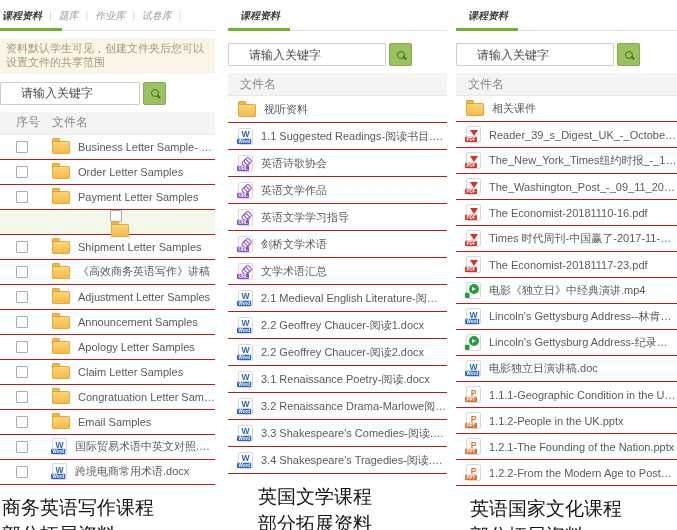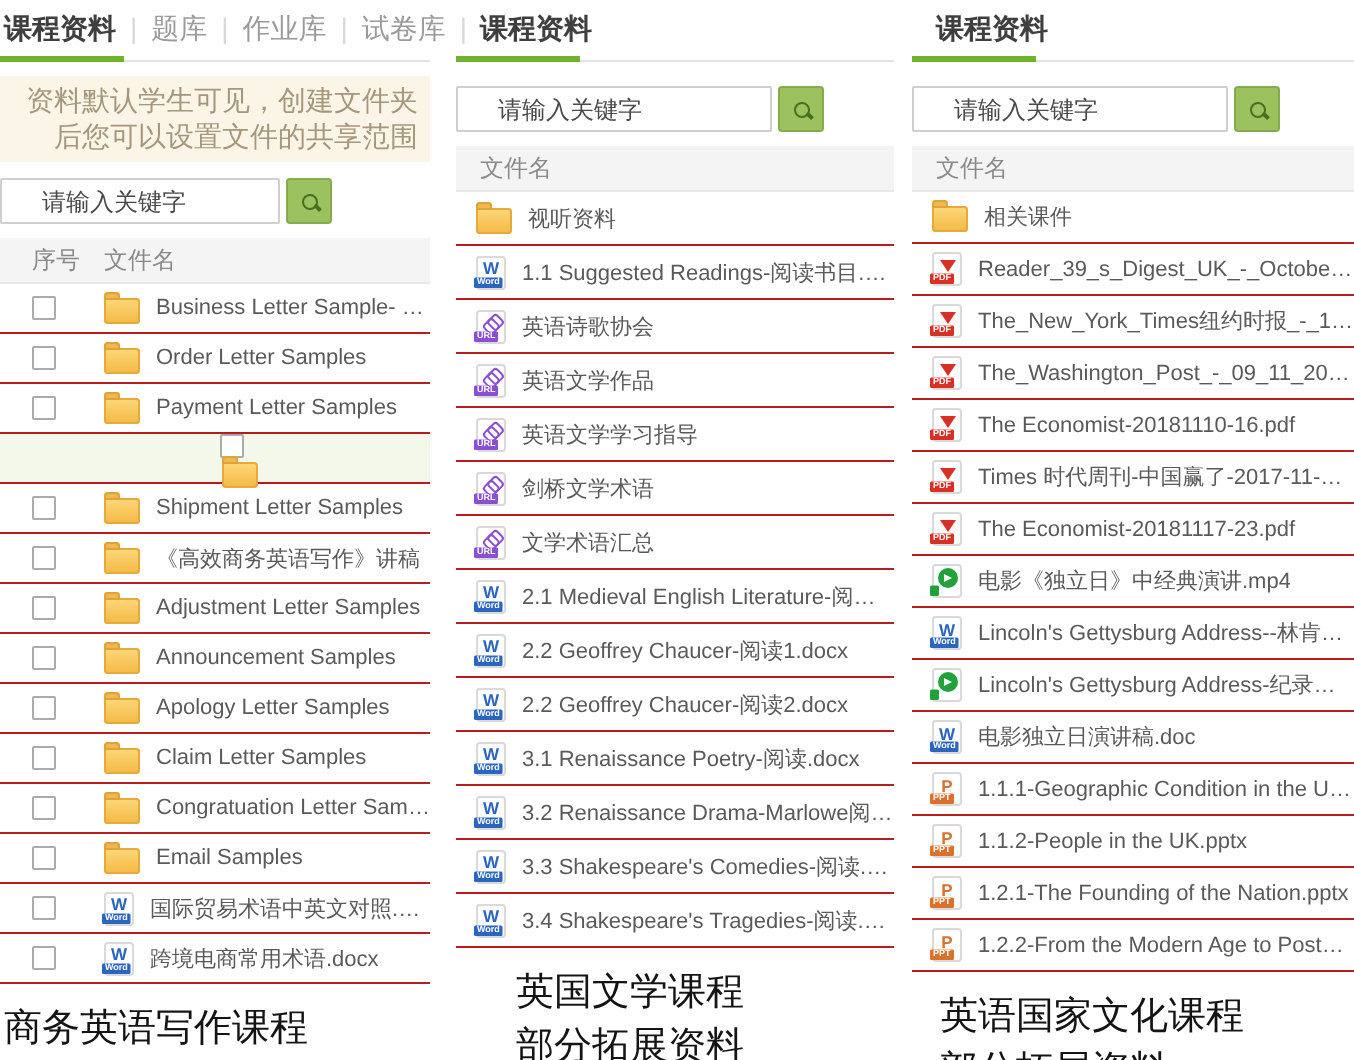--- a/index.html
+++ b/index.html
@@ -11,27 +11,27 @@
   .board { display: flex; padding-top: 5px; }
   .panel { flex: none; }
   .panel[data-panel="0"] { width: 215px; margin-right: 13px; }
   .panel[data-panel="1"] { width: 219px; margin-right: 9px; }
   .panel[data-panel="2"] { width: 221px; }
 
   
   .tabbar { position: relative; height: 26px; border-bottom: 1px solid #e3e3e3; white-space: nowrap; }
   .panel[data-panel="0"] .tabbar { padding-left: 2px; }
   .panel[data-panel="1"] .tabbar, .panel[data-panel="2"] .tabbar { padding-left: 12px; }
-  .tab { display: inline-block; font-size: 14px; color: #9b9b9b; line-height: 18px; cursor: pointer; }
+  .tab { display: inline-block; font-size: 10px; color: #9b9b9b; line-height: 18px; cursor: pointer; font-style: italic; }
   .tab.active { color: #3f3f3f; font-weight: bold; }
   .tabbar.seps .tab::after { content: "|"; color: #d8d8d8; font-weight: normal; padding: 0 7px; }
   .tabbar::before { content: ""; position: absolute; left: 0; bottom: -1px; width: 62px; height: 3px; background: #6fb32e; }
 
   
-  .notice { margin-top: 7px; background: #fbf5e8; color: #a5977b; font-size: 14px; line-height: 1.25; padding: 4px 6px; text-align: right; }
+  .notice { margin-top: 7px; background: #fbf5e8; color: #a5977b; font-size: 11px; line-height: 1.25; padding: 4px 6px; }
 
   
   .searchrow { display: flex; align-items: center; margin: 8px 0 7px 0; }
   .panel[data-panel="1"] .searchrow, .panel[data-panel="2"] .searchrow { margin-top: 12px; }
   .search-input { flex: 1; height: 23px; border: 1px solid #cfcfcf; border-radius: 1px; padding: 0 20px; font-size: 12px; color: #444; outline: none; }
   .panel[data-panel="0"] .search-input { max-width: 140px; }
   .panel[data-panel="1"] .search-input, .panel[data-panel="2"] .search-input { max-width: 158px; }
   .search-input::placeholder { color: #4a4a4a; opacity: 1; }
   .search-btn { width: 23px; height: 23px; margin-left: 3px; background: #9bc25f; border: 1px solid #85ab4e; border-radius: 2px; display: flex; align-items: center; justify-content: center; cursor: pointer; }
   .mag { position: relative; width: 8px; height: 8px; border: 1.5px solid #47701f; border-radius: 50%; }

